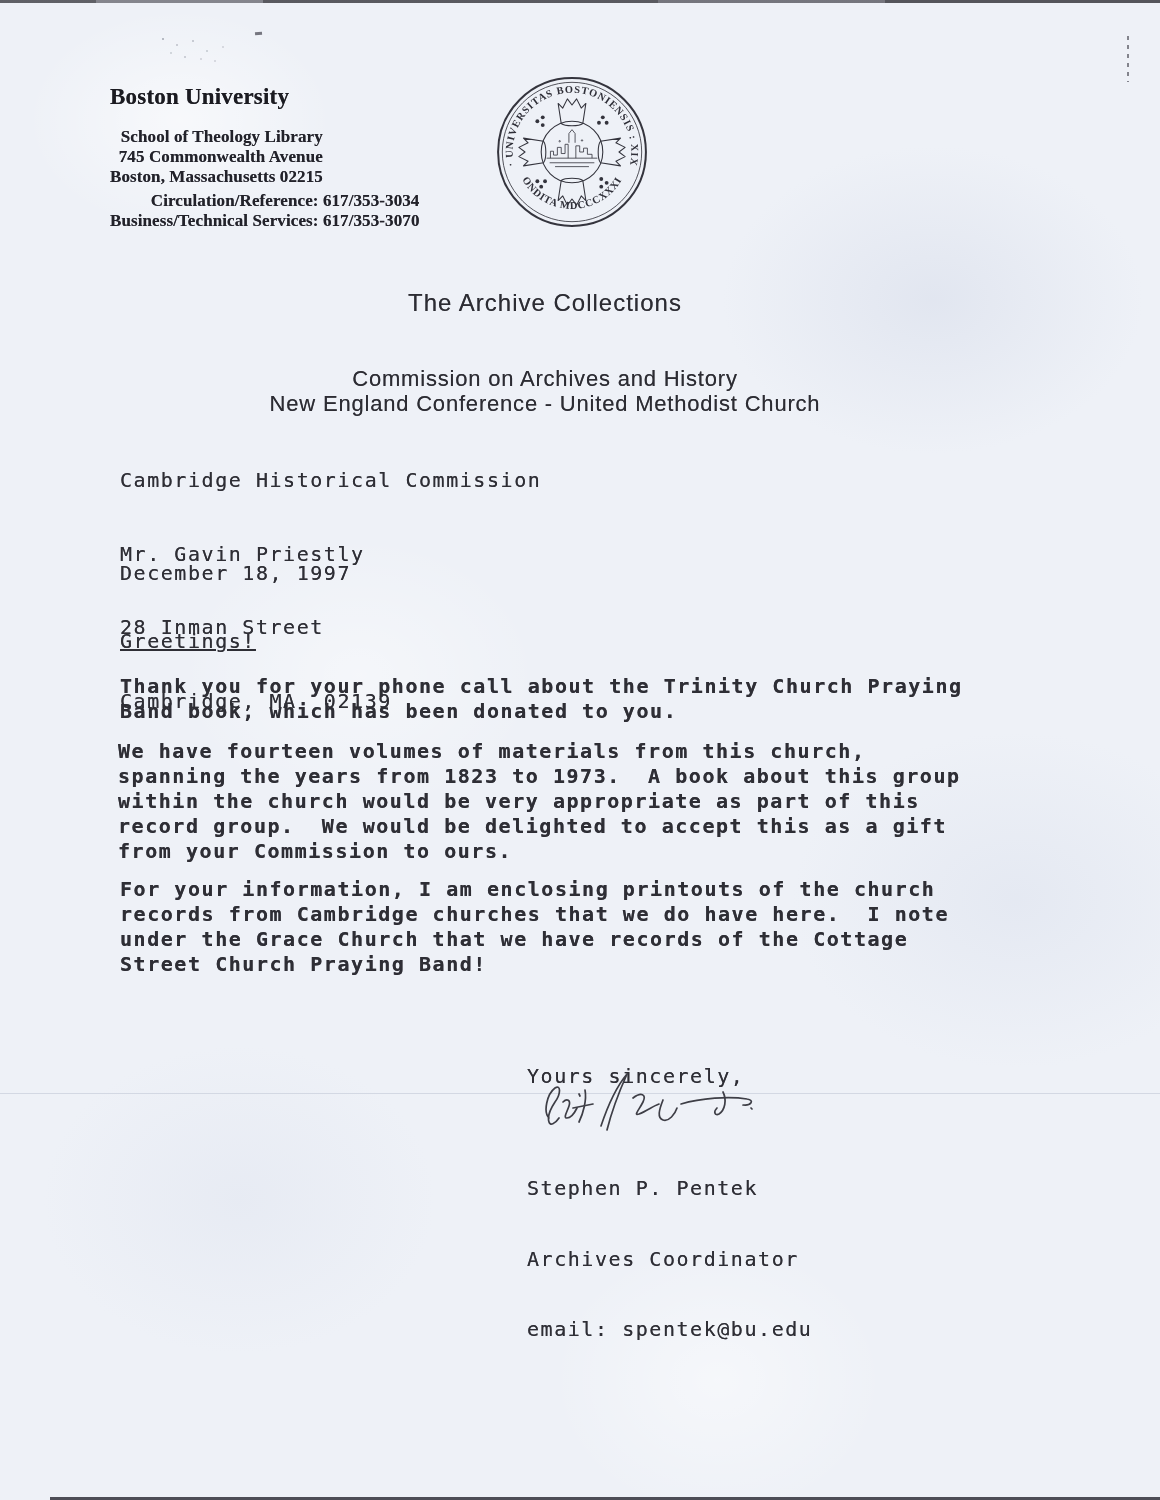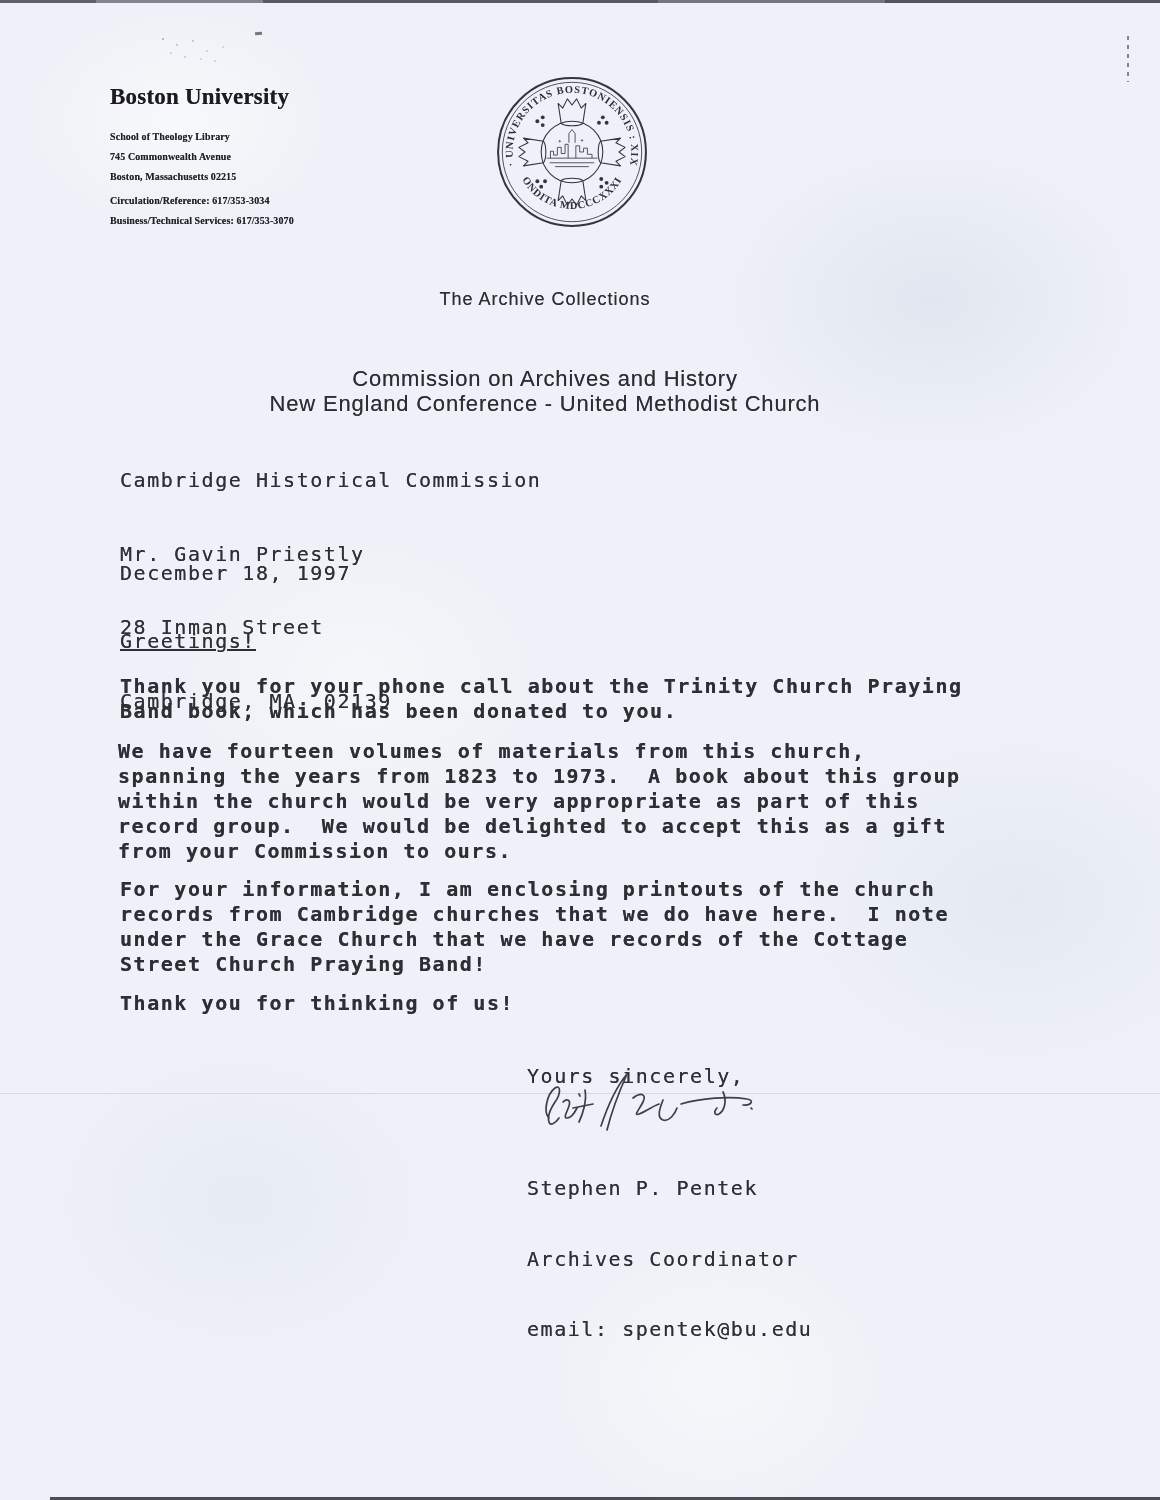--- a/index.html
+++ b/index.html
@@ -19,35 +19,36 @@
   .abs{position:absolute;}
   
   .lh-univ{
     left:110px;top:84px;
     font-family:"Liberation Serif",serif;font-weight:700;font-size:23px;
     color:#1b1b21;letter-spacing:.2px;
     text-shadow:0 0 .5px rgba(27,27,33,.7);
   }
   .lh-block{
     left:110px;
-    font-family:"Liberation Serif",serif;font-weight:700;font-size:10px;
+    font-family:"Liberation Serif",serif;font-weight:700;font-size:17px;
     line-height:20px;color:#22222a;letter-spacing:.1px;
     text-shadow:0 0 .4px rgba(30,30,40,.6);
+    text-align:right;
   }
   .lh-addr{top:127px;}
   .lh-phones{top:191px;}
   
   .seal{left:495px;top:75px;width:154px;height:154px;}
   
   .headline{
     left:0;width:1090px;text-align:center;color:#2c2c33;
     font-family:"Liberation Sans",sans-serif;font-weight:400;
     text-shadow:0 0 .5px rgba(44,44,51,.65);
   }
-  .head1{top:289px;font-size:18px;letter-spacing:1px;}
+  .head1{top:289px;font-size:24px;letter-spacing:1px;}
   .head23{top:337px;font-size:22px;line-height:24.5px;letter-spacing:.8px;margin-top:30px;}
   
   .tw{
     font-family:"DejaVu Sans Mono",monospace;
     font-size:20px;letter-spacing:1.55px;color:#2e2e35;
     white-space:pre-wrap;
     text-shadow:0 0 .6px rgba(46,46,53,.75);
   }
   .recipient{left:120px;top:419px;line-height:24.5px;}
   .date{left:120px;top:561px;}
@@ -182,21 +183,20 @@
 Band book, which has been donated to you.</div>
   <div class="abs tw para p2">We have fourteen volumes of materials from this church,
 spanning the years from 1823 to 1973.  A book about this group
 within the church would be very appropriate as part of this
 record group.  We would be delighted to accept this as a gift
 from your Commission to ours.</div>
   <div class="abs tw para p3">For your information, I am enclosing printouts of the church
 records from Cambridge churches that we do have here.  I note
 under the Grace Church that we have records of the Cottage
 Street Church Praying Band!</div>
-  <div class="abs tw para p4">Thank you for thinking of us!</div>
 
   <div class="abs tw closing">Yours sincerely,</div>
 
   <svg class="abs signature" viewBox="0 0 255 72">
     <g fill="none" stroke="#2b2b33" stroke-width="1.7" stroke-linecap="round" stroke-linejoin="round" opacity=".9">
       <path d="M 34 50 C 28 44 32 26 40 20 C 46 16 46 26 40 34 C 36 40 32 48 34 54 C 35 58 40 56 44 50"></path>
       <path d="M 48 34 C 52 30 56 32 54 38 C 52 44 48 50 52 50 C 56 50 60 44 62 40"></path>
       <path d="M 64 26 L 65 28"></path>
       <path d="M 70 22 C 72 32 68 46 64 54"></path>
       <path d="M 58 40 L 78 36"></path>

